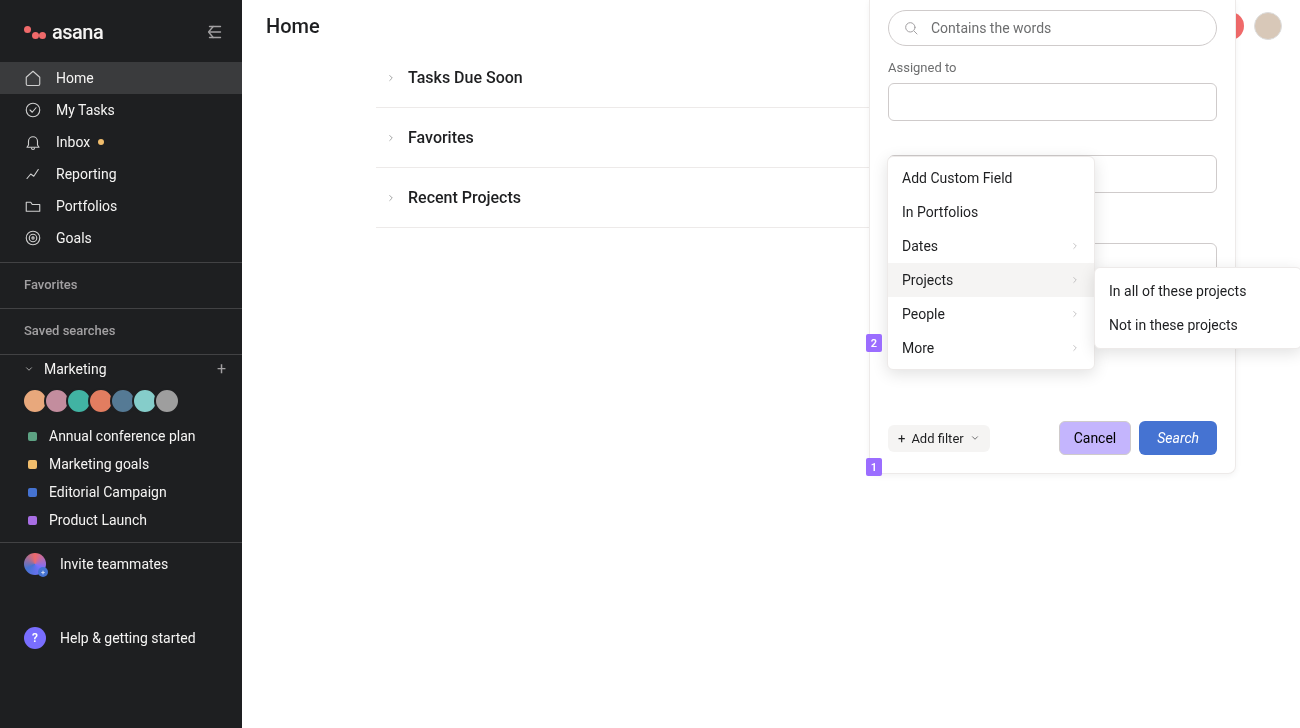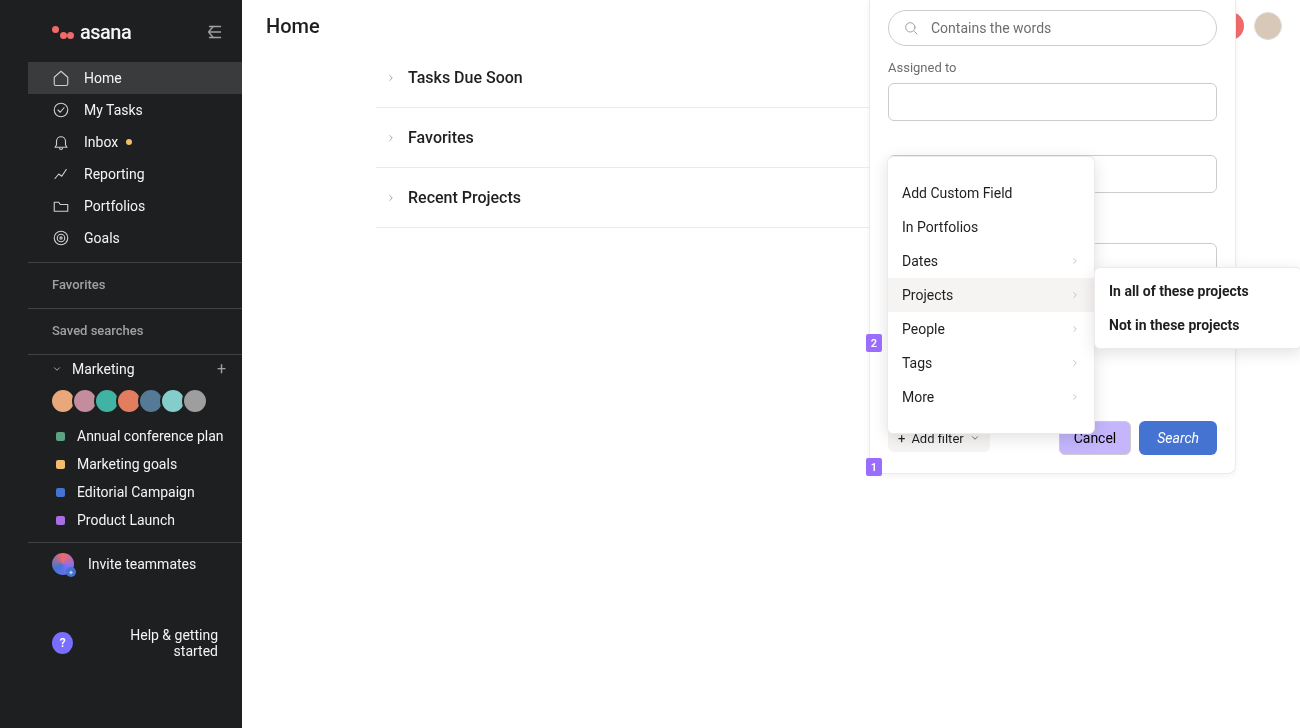--- a/index.html
+++ b/index.html
@@ -1,19 +1,19 @@
 <!DOCTYPE html>
 <html><head>
   <meta charset="utf-8">
   <style>
     * { margin: 0; padding: 0; box-sizing: border-box; font-family: -apple-system, BlinkMacSystemFont, "Segoe UI", Roboto, sans-serif; }
     body { width: 1300px; height: 728px; overflow: hidden; display: flex; background: #fff; }
     
     
-    .sidebar { width: 242px; height: 100%; background: #1e1f21; color: #f5f4f3; display: flex; flex-direction: column; flex-shrink: 0; padding-left: 28px; }
+    .sidebar { width: 242px; height: 100%; background: #1e1f21; color: #f5f4f3; display: flex; flex-direction: column; flex-shrink: 0; }
     .sidebar-header { display: flex; align-items: center; justify-content: space-between; padding: 20px 16px 18px 24px; }
     .logo { display: flex; align-items: center; gap: 6px; }
     .logo-dots { display: inline-flex; gap: 1px; }
     .logo-dot { width: 7px; height: 7px; border-radius: 50%; background: #f06a6a; }
     .logo-dot:nth-child(1){ transform: translateY(-3px); }
     .logo-dot:nth-child(2){ transform: translateY(3px); }
     .logo-dot:nth-child(3){ transform: translateY(3px); margin-left:-1px; }
     .logo-text { font-size: 20px; font-weight: 500; letter-spacing: -0.5px; color: #f5f4f3; }
     .collapse { color: #a2a0a2; display:flex; align-items:center; cursor:pointer; }
     .collapse svg { width: 22px; height: 22px; }
@@ -72,27 +72,27 @@
     .field-label { font-size:13px; color:#6d6e6f; margin: 14px 0 8px; }
     .field-input { width:100%; height:38px; border:1px solid #cfcbcb; border-radius:6px; padding: 0 10px; font-size:14px; outline: none; }
     
     .panel-footer { display:flex; align-items:center; justify-content:space-between; margin-top: 140px; }
     .add-filter-btn { display:flex; align-items:center; gap:6px; background:#f5f4f3; border:none; border-radius:6px; padding: 6px 10px; font-size:13px; color:#1e1f21; cursor:pointer; }
     .footer-right { display:flex; gap:8px; }
     .btn-cancel { border:1px solid #cfcbcb; background:#c4b5fd; border-radius:6px; padding: 8px 14px; font-size:14px; cursor:pointer; }
     .btn-search { border:none; background:#4573d2; color:#fff; border-radius:6px; padding: 8px 18px; font-size:14px; cursor:pointer;font-style:italic; }
     
     
-    .menu { position:absolute; top:156px; left:645px; width: 208px; background:#fff; border:1px solid #edeae9; border-radius:6px; box-shadow: 0 4px 16px rgba(0,0,0,0.12); padding: 19px 0; z-index:10; }
+    .menu { position:absolute; top:156px; left:645px; width: 208px; background:#fff; border:1px solid #edeae9; border-radius:6px; box-shadow: 0 4px 16px rgba(0,0,0,0.12); padding: 4px 0; z-index:10; }
     .menu-item { display:flex; align-items:center; justify-content:space-between; padding: 9px 14px; font-size:14px; color:#1e1f21; cursor:pointer; }
     .menu-item.hovered { background:#f5f4f3; }
     .menu-item .chev { color:#a2a0a2; width:10px; }
     
     .submenu { position:absolute; top:267px; left:852px; width:208px; background:#fff; border:1px solid #edeae9; border-radius:6px; box-shadow: 0 4px 16px rgba(0,0,0,0.12); padding: 6px 0; z-index:11; }
-    .submenu .menu-item { padding: 9px 14px; font-weight: bold; }
+    .submenu .menu-item { padding: 9px 14px; }
     
     
     .badge { position:absolute; width:16px; height:18px; background:#9b6dff; color:#fff; font-size:11px; font-weight:600; display:flex; align-items:center; justify-content:center; border-radius:2px; z-index:20; }
     .badge.b1 { top: 458px; left: 624px; }
     .badge.b2 { top: 334px; left: 624px; }
     
     svg.stroke { stroke: currentColor; fill:none; stroke-width:1.5; stroke-linecap:round; stroke-linejoin:round; }
     
     
     .av0{background:#e8a87c;} .av1{background:#c38d9e;} .av2{background:#41b3a3;} .av3{background:#e27d60;} .av4{background:#557a95;} .av5{background:#85cdca;} .av6{background:#9e9e9e;}
@@ -314,26 +314,20 @@
           <path d="M9 6l6 6-6 6"></path>
         </svg>
     </div>
     <div class="menu-item">
       <span>People</span>
       <svg class="chev stroke" viewBox="0 0 24 24">
           <path d="M9 6l6 6-6 6"></path>
         </svg>
     </div>
     <div class="menu-item">
-      <span>Tags</span>
-      <svg class="chev stroke" viewBox="0 0 24 24">
-          <path d="M9 6l6 6-6 6"></path>
-        </svg>
-    </div>
-    <div class="menu-item">
       <span>More</span>
       <svg class="chev stroke" viewBox="0 0 24 24">
           <path d="M9 6l6 6-6 6"></path>
         </svg>
     </div>
   </div>
 
   <div class="submenu">
     <div class="menu-item">
       <span>In all of these projects</span>

